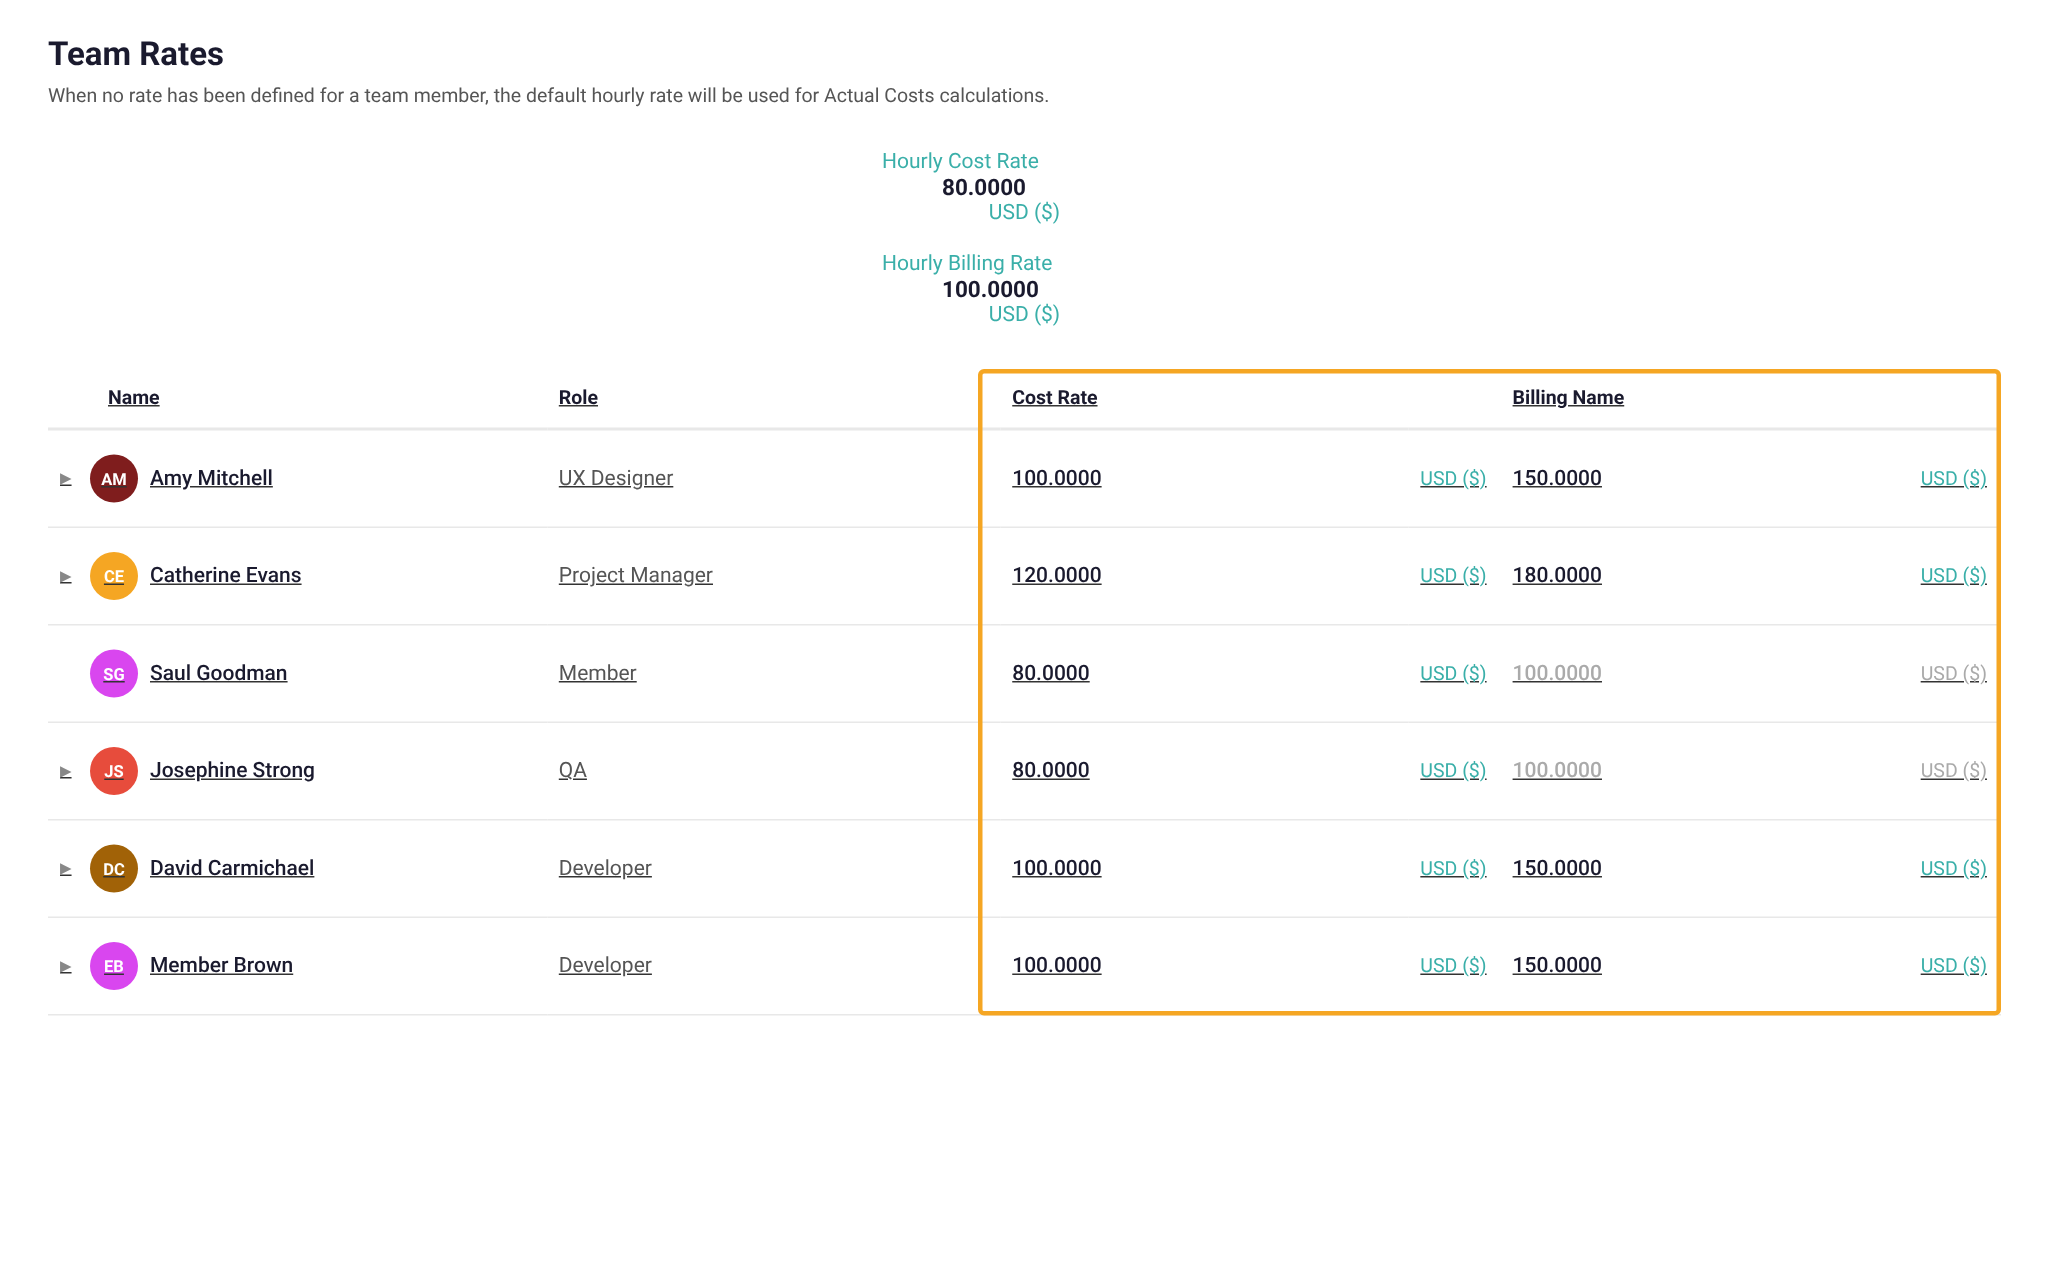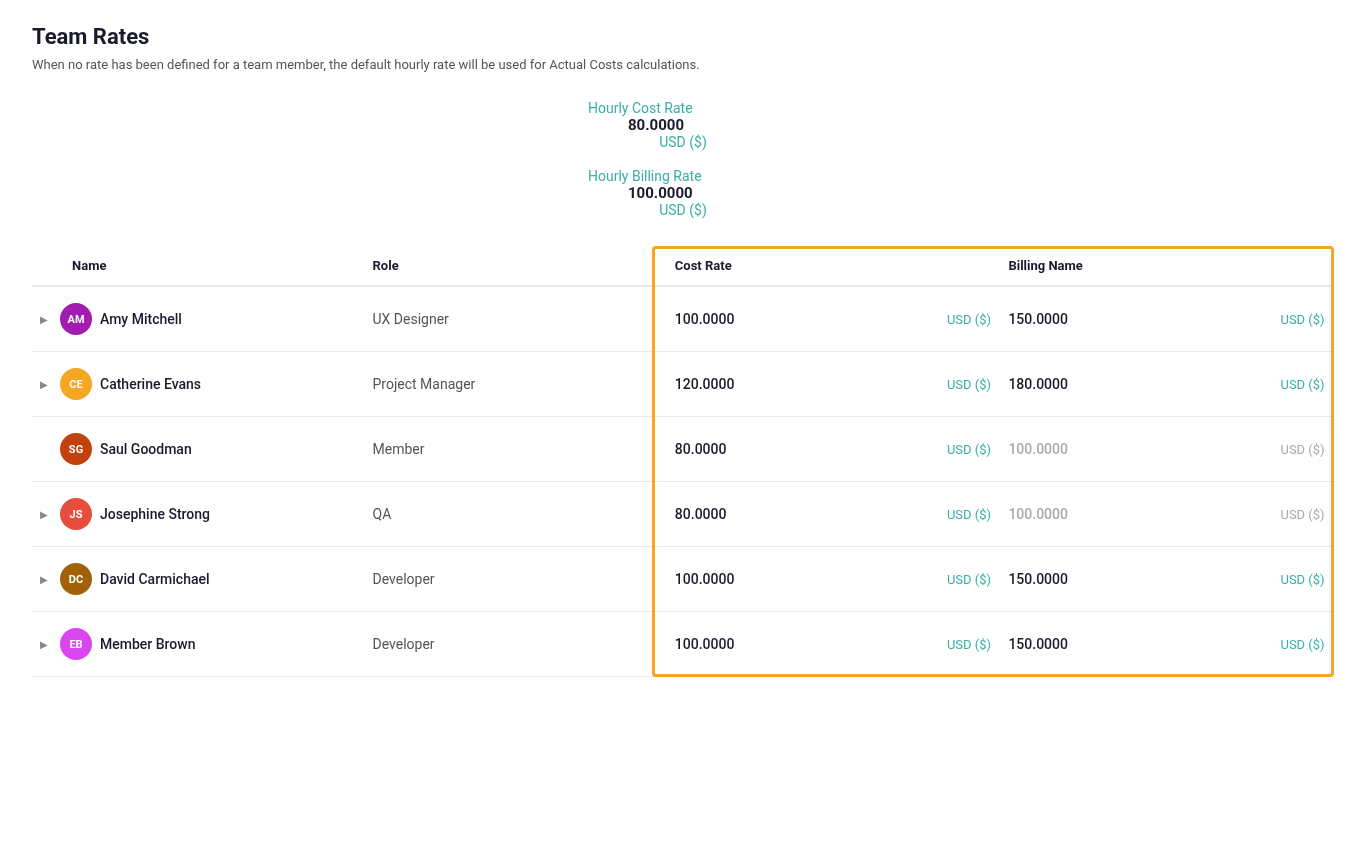--- a/index.html
+++ b/index.html
@@ -112,20 +112,21 @@
       right: 0;
       bottom: 0;
       border: 3px solid #f5a623;
       border-radius: 4px;
       pointer-events: none;
       z-index: 10;
     }
     table {
       width: 100%;
       border-collapse: collapse;
+      text-decoration: underline;
     }
     thead tr {
       border-bottom: 2px solid #e8e8e8;
     }
     th {
       font-size: 13px;
       font-weight: 700;
       color: #1a1a2e;
       padding: 12px 16px 12px 8px;
       text-align: left;
@@ -234,21 +235,21 @@
         <th style="width:20px"></th>
         <th class="col-billing-rate">Billing Name</th>
         <th style="width:20px"></th>
       </tr>
     </thead>
     <tbody id="table-body">
     <tr>
           <td class="col-name">
             <div class="name-col-inner">
               <span class="expand-arrow">▶</span>
-              <span class="avatar" style="background-color: #a21caf;">AM</span>
+              <span class="avatar" style="background-color: #7f1d1d;">AM</span>
               <span class="name-text">Amy Mitchell</span>
             </div>
           </td>
           <td><span class="role-text">UX Designer</span></td>
           <td><span class="rate-value">100.0000</span></td>
           <td><span class="currency-text">USD ($)</span></td>
           <td><span class="rate-value">150.0000</span></td>
           <td><span class="currency-text">USD ($)</span></td>
         </tr>
         <tr>
@@ -262,21 +263,21 @@
           <td><span class="role-text">Project Manager</span></td>
           <td><span class="rate-value">120.0000</span></td>
           <td><span class="currency-text">USD ($)</span></td>
           <td><span class="rate-value">180.0000</span></td>
           <td><span class="currency-text">USD ($)</span></td>
         </tr>
         <tr>
           <td class="col-name">
             <div class="name-col-inner">
               <span class="expand-arrow"></span>
-              <span class="avatar" style="background-color: #c2410c;">SG</span>
+              <span class="avatar" style="background-color: #d946ef;">SG</span>
               <span class="name-text">Saul Goodman</span>
             </div>
           </td>
           <td><span class="role-text">Member</span></td>
           <td><span class="rate-value">80.0000</span></td>
           <td><span class="currency-text">USD ($)</span></td>
           <td><span class="rate-value muted">100.0000</span></td>
           <td><span class="currency-text muted">USD ($)</span></td>
         </tr>
         <tr>

